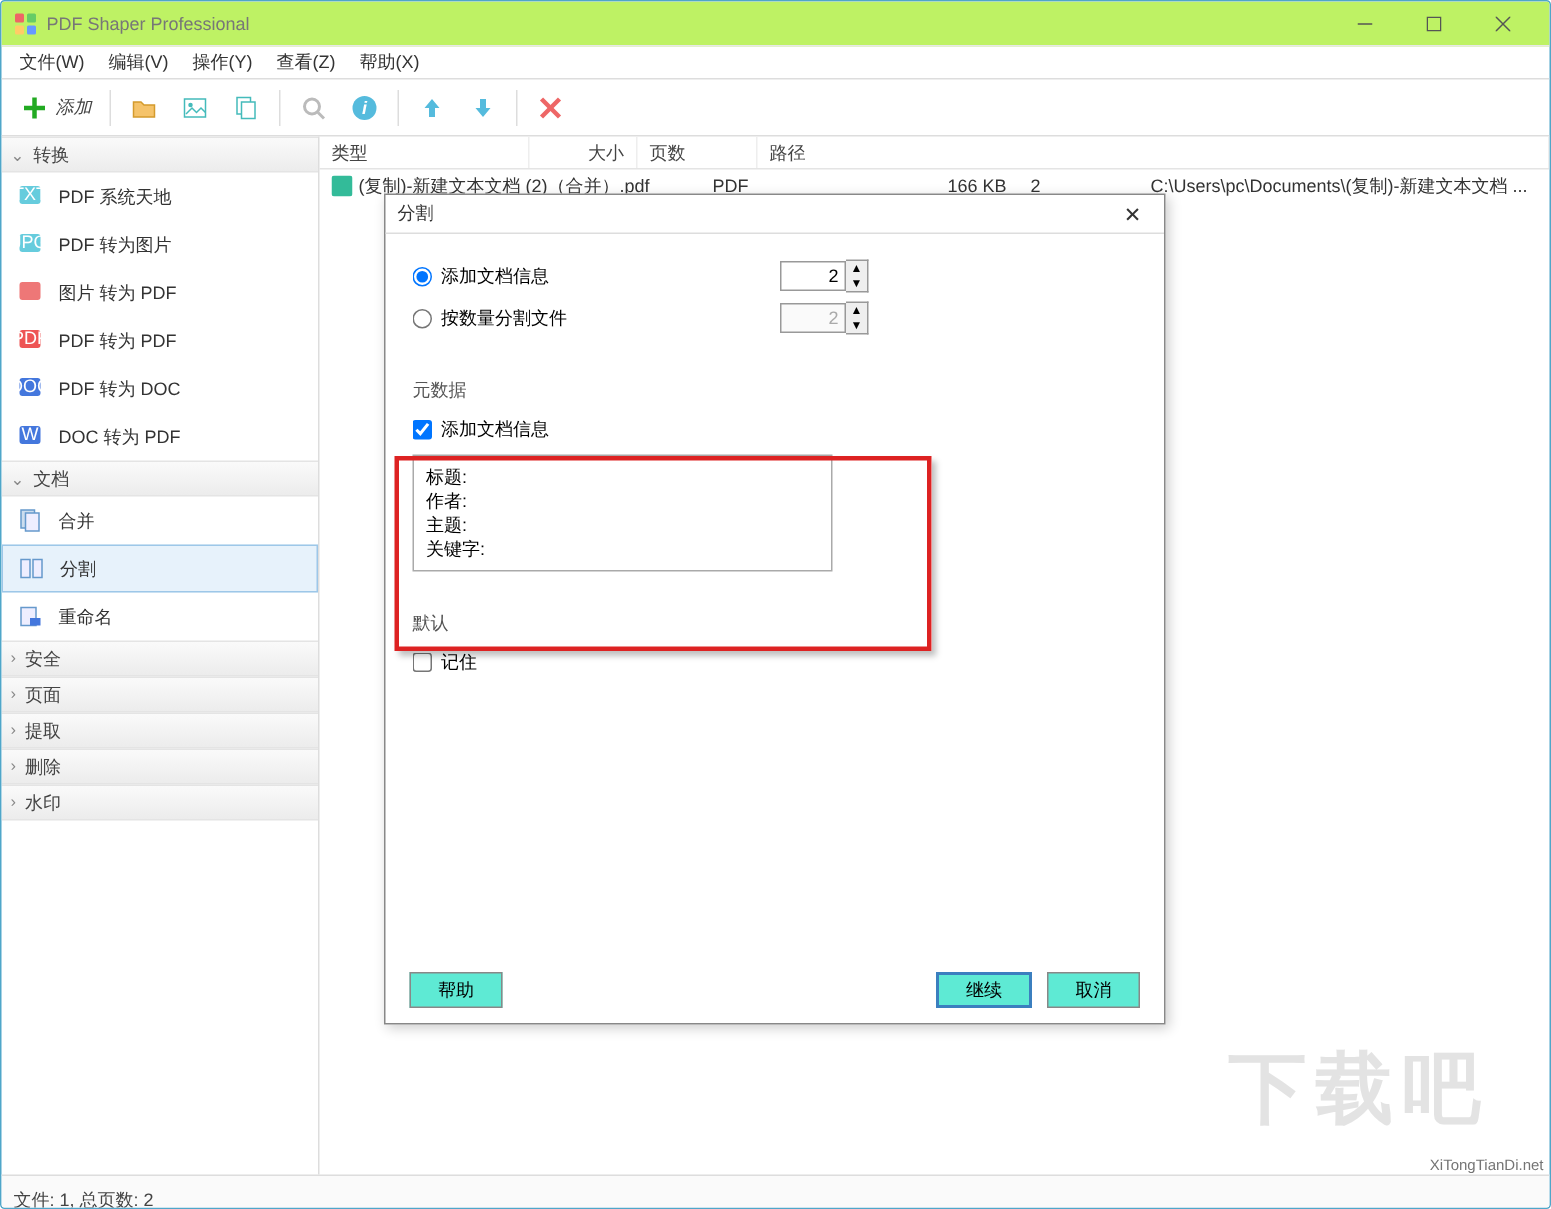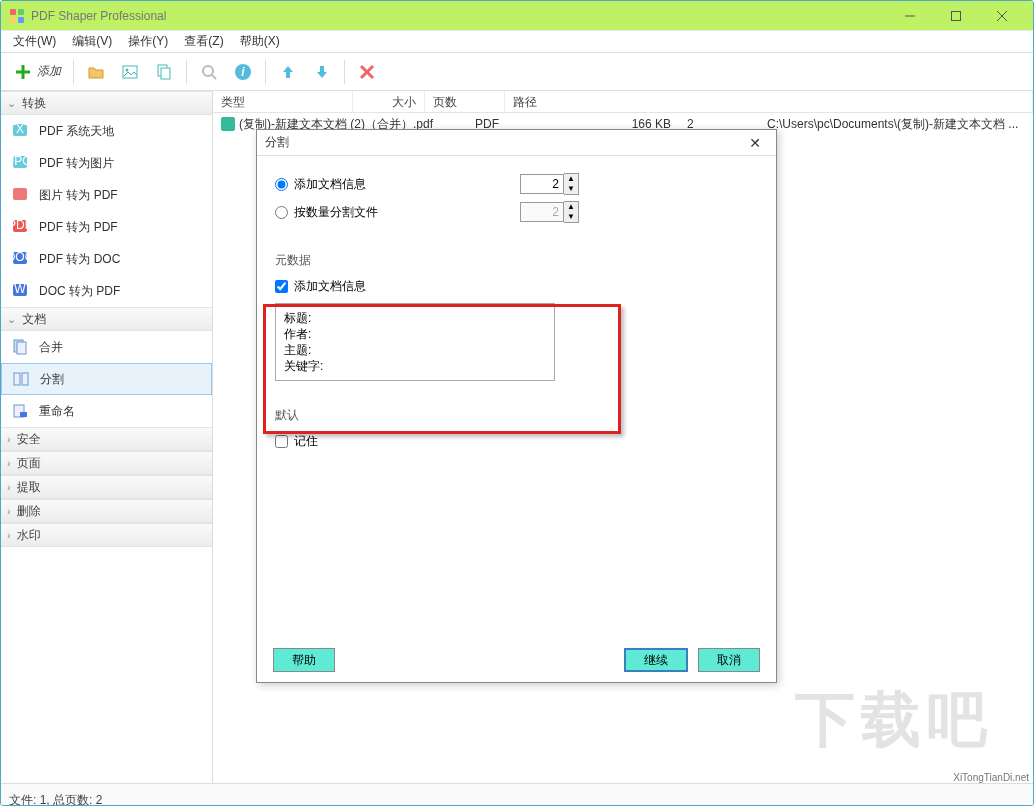--- a/index.html
+++ b/index.html
@@ -69,21 +69,21 @@
 .dlg-footer .spacer { flex: 1; }
 .dlg-footer button { height: 24px; padding: 0 18px; border: 1px solid #888; background: #5eead4; font-family: Liberation Mono, monospace; }
 .dlg-footer button.primary { border: 2px solid #3b7fbf; }
 .checkbox-row { display: flex; align-items: center; gap: 6px; height: 22px; }
 
 
 .watermark { position: absolute; right: 4px; bottom: 22px; opacity: 0.9; }
 .watermark .wm-box { background: #2b7de0; color: #fff; padding: 4px 10px; border-radius: 4px; display: flex; align-items: center; gap: 8px; }
 .watermark .wm-sub { font-size: 10px; color: #666; text-align: right; margin-top: 2px; }
 .watermark .wm-globe { width: 26px; height: 26px; border-radius: 50%; background: radial-gradient(circle at 35% 35%, #cfe8ff, #2b7de0 70%); border: 1px solid #fff; }
-.bg-text { position: absolute; right: 40px; bottom: 44px; font-size: 60px; color: #e3e3e3; font-weight: bold; letter-spacing: 6px; pointer-events: none; }
+.bg-text { position: absolute; right: 40px; bottom: 44px; font-size: 52px; color: #e3e3e3; font-weight: bold; letter-spacing: 6px; pointer-events: none; }
 </style>
 </head>
 <body>
 
 <div class="titlebar">
   <span class="app-icon">
     <svg width="16" height="16">
         <rect x="1" y="1" width="6" height="6" fill="#e66" rx="1"></rect>
         <rect x="9" y="1" width="6" height="6" fill="#6c6" rx="1"></rect>
         <rect x="1" y="9" width="6" height="6" fill="#fc6" rx="1"></rect>

